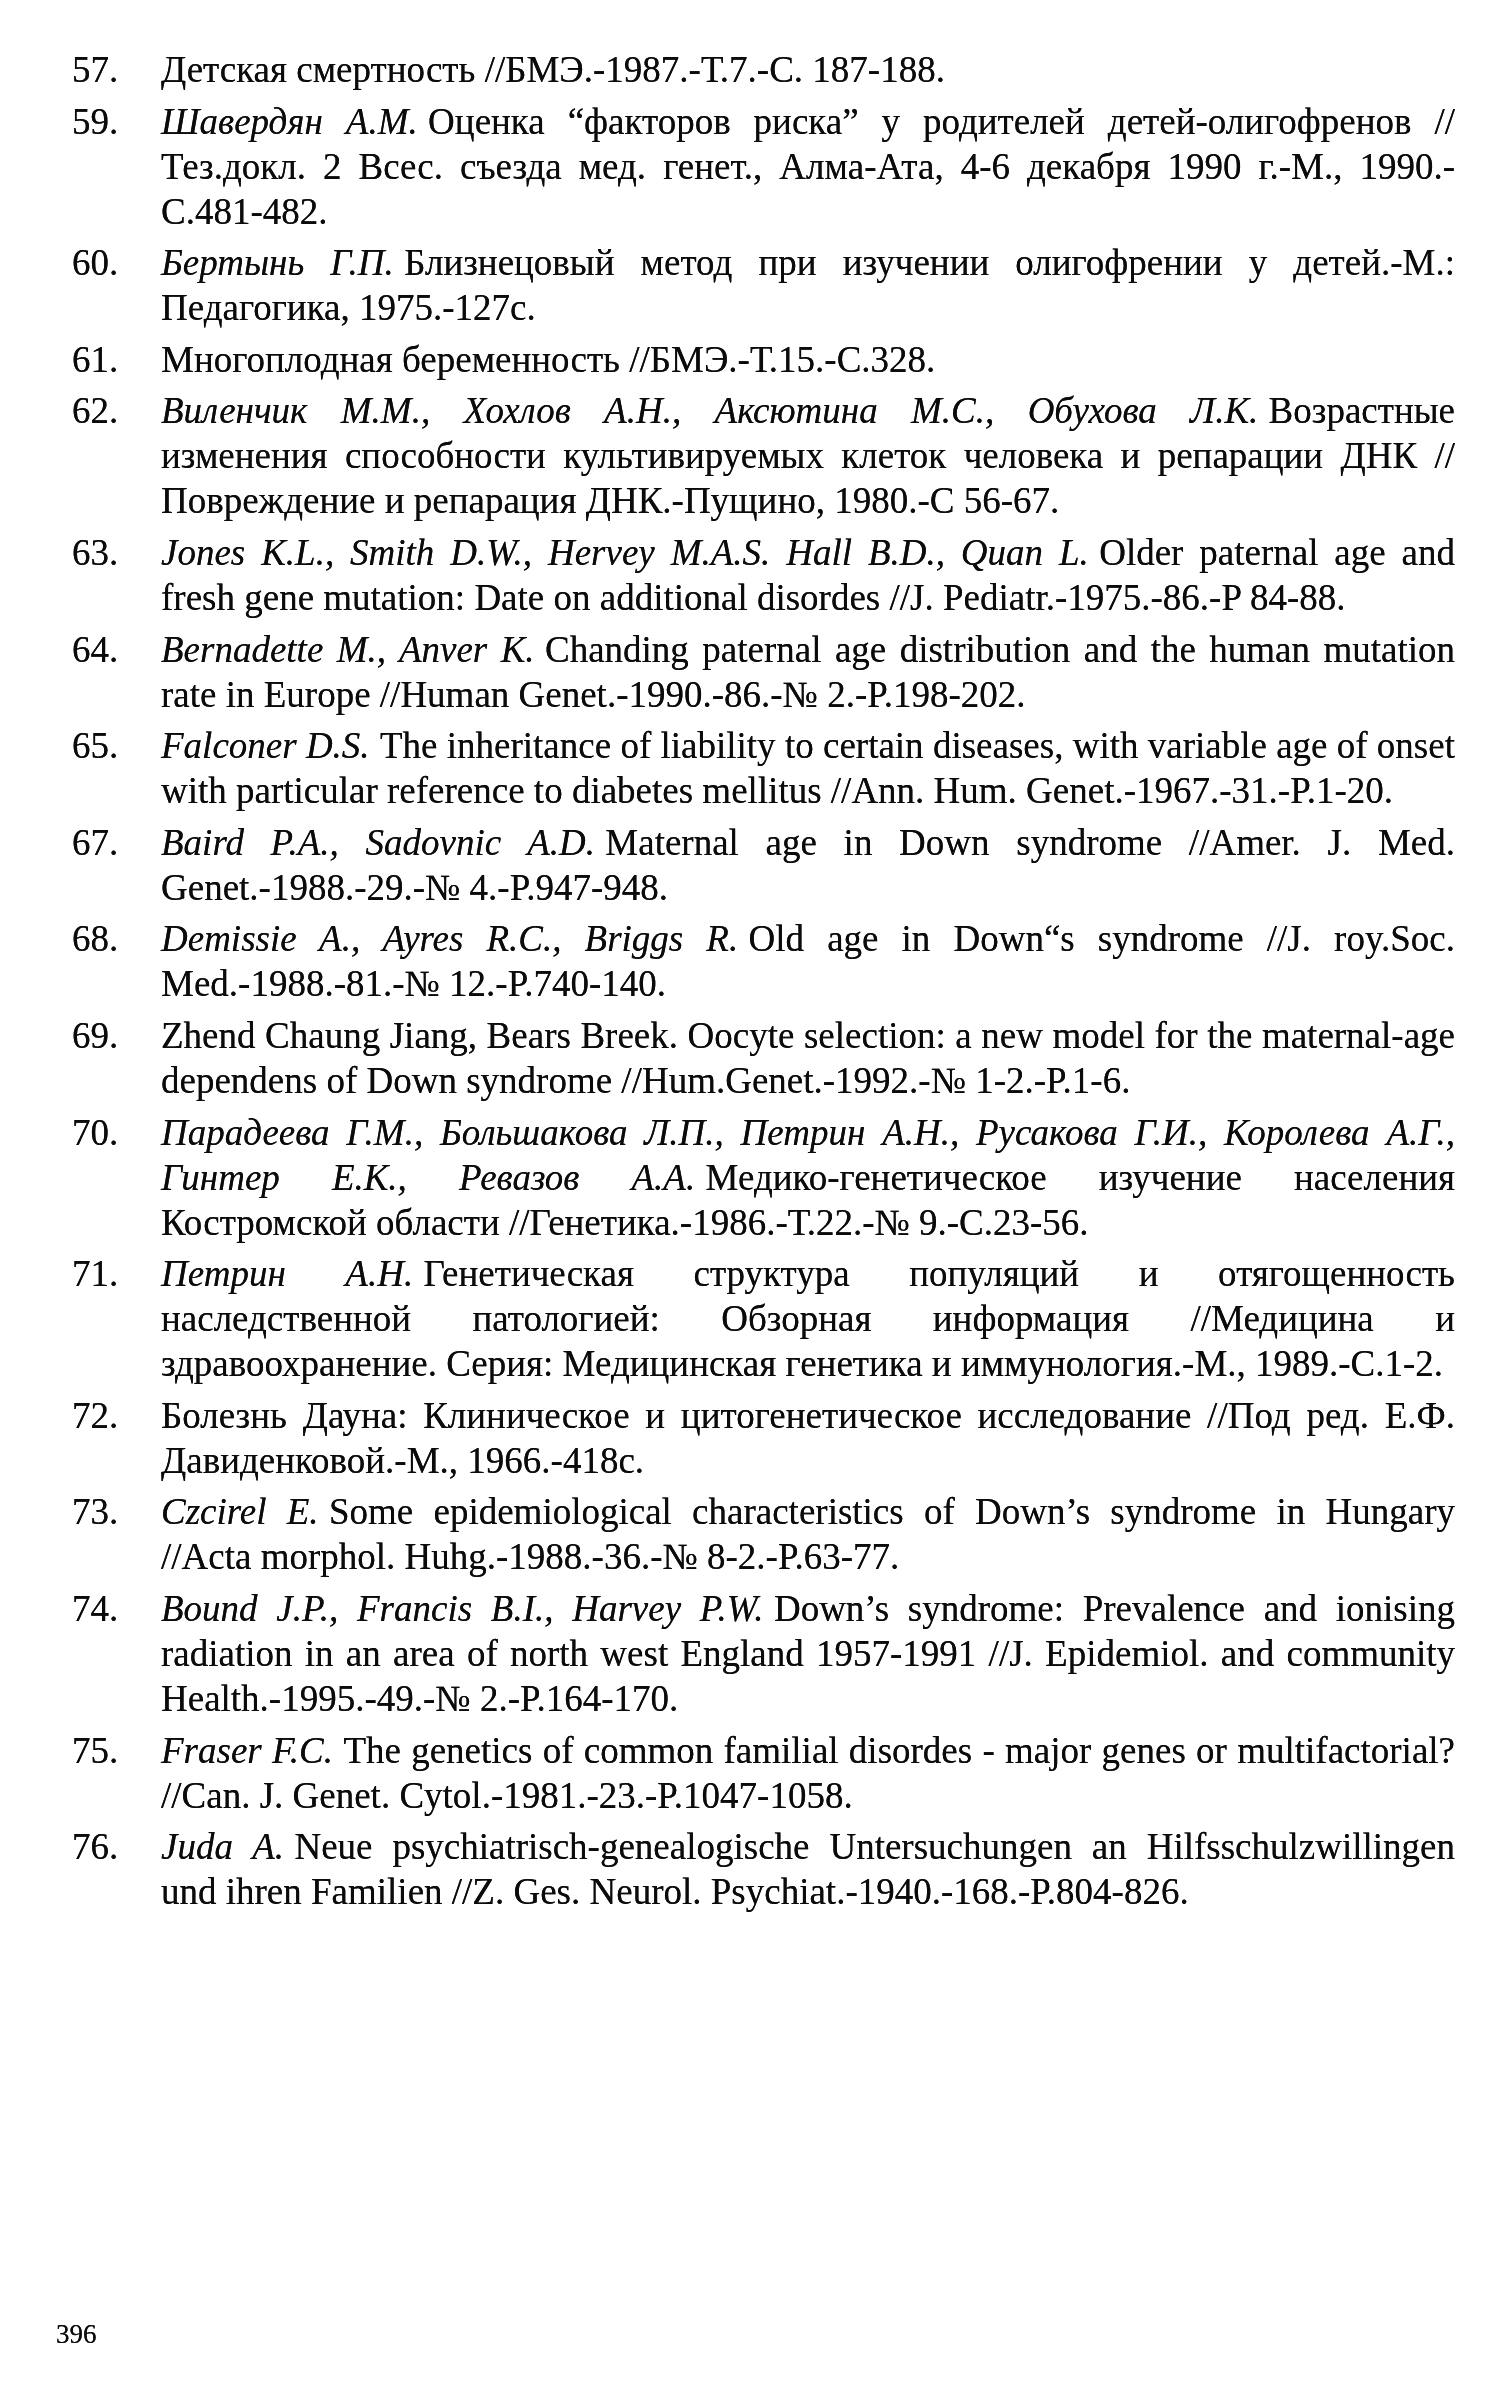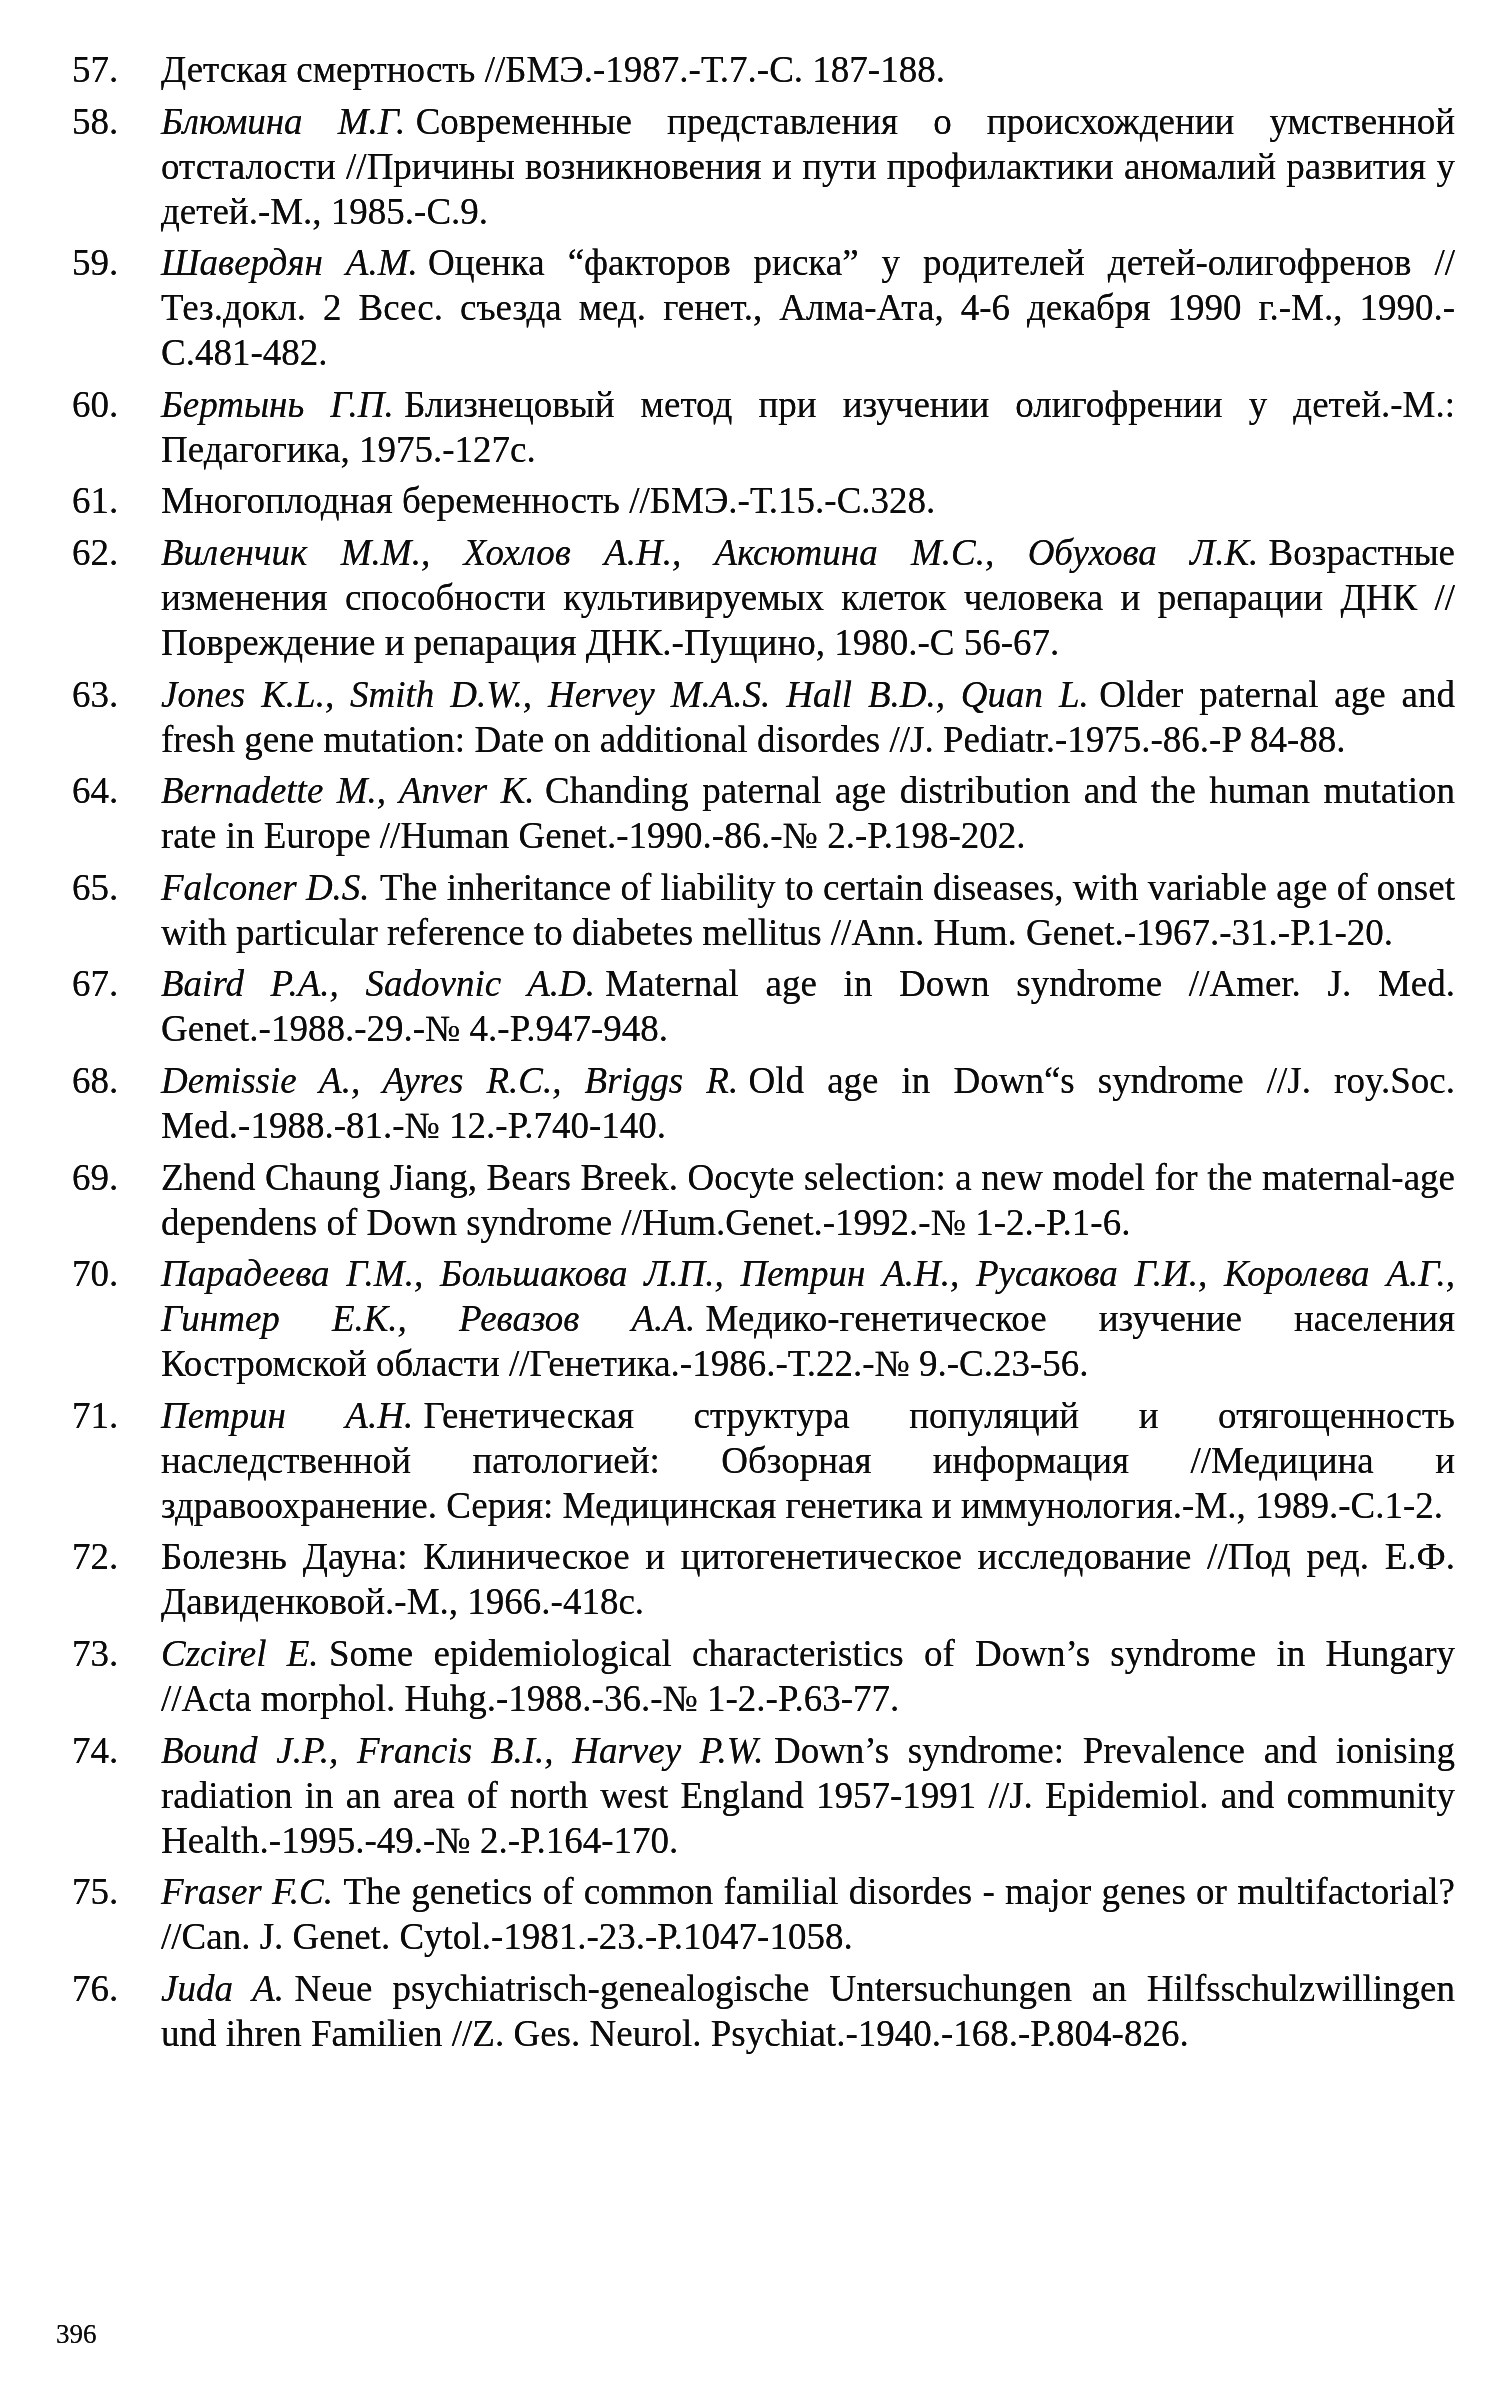--- a/index.html
+++ b/index.html
@@ -58,26 +58,20 @@
 
 <main class="page">
   <ol class="ref-list" id="ref-list">
   <li class="ref-item">
     <span class="ref-num">57.</span>
     <span class="ref-body">
       <i class="ref-author"></i><span class="ref-rest">Детская смертность //БМЭ.-1987.-Т.7.-С. 187-188.</span>
     </span>
   </li>
 
-  <li class="ref-item">
-    <span class="ref-num">58.</span>
-    <span class="ref-body">
-      <i class="ref-author">Блюмина М.Г.</i><span class="ref-rest">Современные представления о происхождении умственной отсталости //Причины возникновения и пути профилактики аномалий развития у детей.-М., 1985.-С.9.</span>
-    </span>
-  </li>
 
   <li class="ref-item">
     <span class="ref-num">59.</span>
     <span class="ref-body">
       <i class="ref-author">Шавердян А.М.</i><span class="ref-rest">Оценка “факторов риска” у родителей детей-олигофренов //Тез.докл. 2 Всес. съезда мед. генет., Алма-Ата, 4-6 декабря 1990 г.-М., 1990.-С.481-482.</span>
     </span>
   </li>
 
   <li class="ref-item">
     <span class="ref-num">60.</span>
@@ -160,21 +154,21 @@
   <li class="ref-item">
     <span class="ref-num">72.</span>
     <span class="ref-body">
       <i class="ref-author"></i><span class="ref-rest">Болезнь Дауна: Клиническое и цитогенетическое исследование //Под ред. Е.Ф. Давиденковой.-М., 1966.-418с.</span>
     </span>
   </li>
 
   <li class="ref-item">
     <span class="ref-num">73.</span>
     <span class="ref-body">
-      <i class="ref-author">Czcirel E.</i><span class="ref-rest">Some epidemiological characteristics of Down’s syndrome in Hungary //Acta morphol. Huhg.-1988.-36.-№ 1-2.-P.63-77.</span>
+      <i class="ref-author">Czcirel E.</i><span class="ref-rest">Some epidemiological characteristics of Down’s syndrome in Hungary //Acta morphol. Huhg.-1988.-36.-№ 8-2.-P.63-77.</span>
     </span>
   </li>
 
   <li class="ref-item">
     <span class="ref-num">74.</span>
     <span class="ref-body">
       <i class="ref-author">Bound J.P., Francis B.I., Harvey P.W.</i><span class="ref-rest">Down’s syndrome: Prevalence and ionising radiation in an area of north west England 1957-1991 //J. Epidemiol. and community Health.-1995.-49.-№ 2.-P.164-170.</span>
     </span>
   </li>
 

